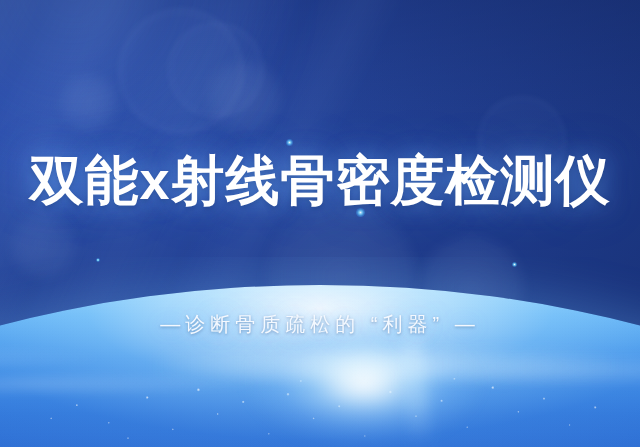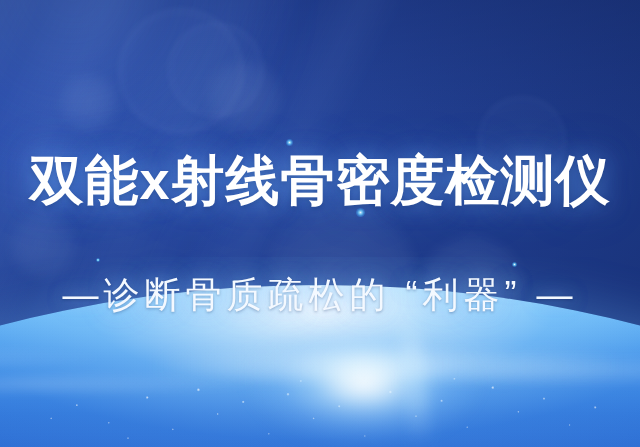--- a/index.html
+++ b/index.html
@@ -283,24 +283,24 @@
     line-height: 68px;
     white-space: nowrap;
     text-shadow:
       0 0 22px rgba(120,185,255,0.55),
       0 0 46px rgba(80,150,255,0.34),
       0 2px 5px rgba(10,30,80,0.40);
   }
   .subtitle {
     position: absolute;
     left: 0; right: 0;
-    top: 276px;
+    top: 305px;
     text-align: center;
     color: #f4f9ff;
-    font-size: 36px;
+    font-size: 20px;
     font-weight: normal;
     letter-spacing: 5px;
     line-height: 38px;
     white-space: nowrap;
     text-shadow:
       0 0 16px rgba(140,200,255,0.55),
       0 0 34px rgba(90,160,250,0.30),
       0 1px 3px rgba(10,30,80,0.35);
   }
 

